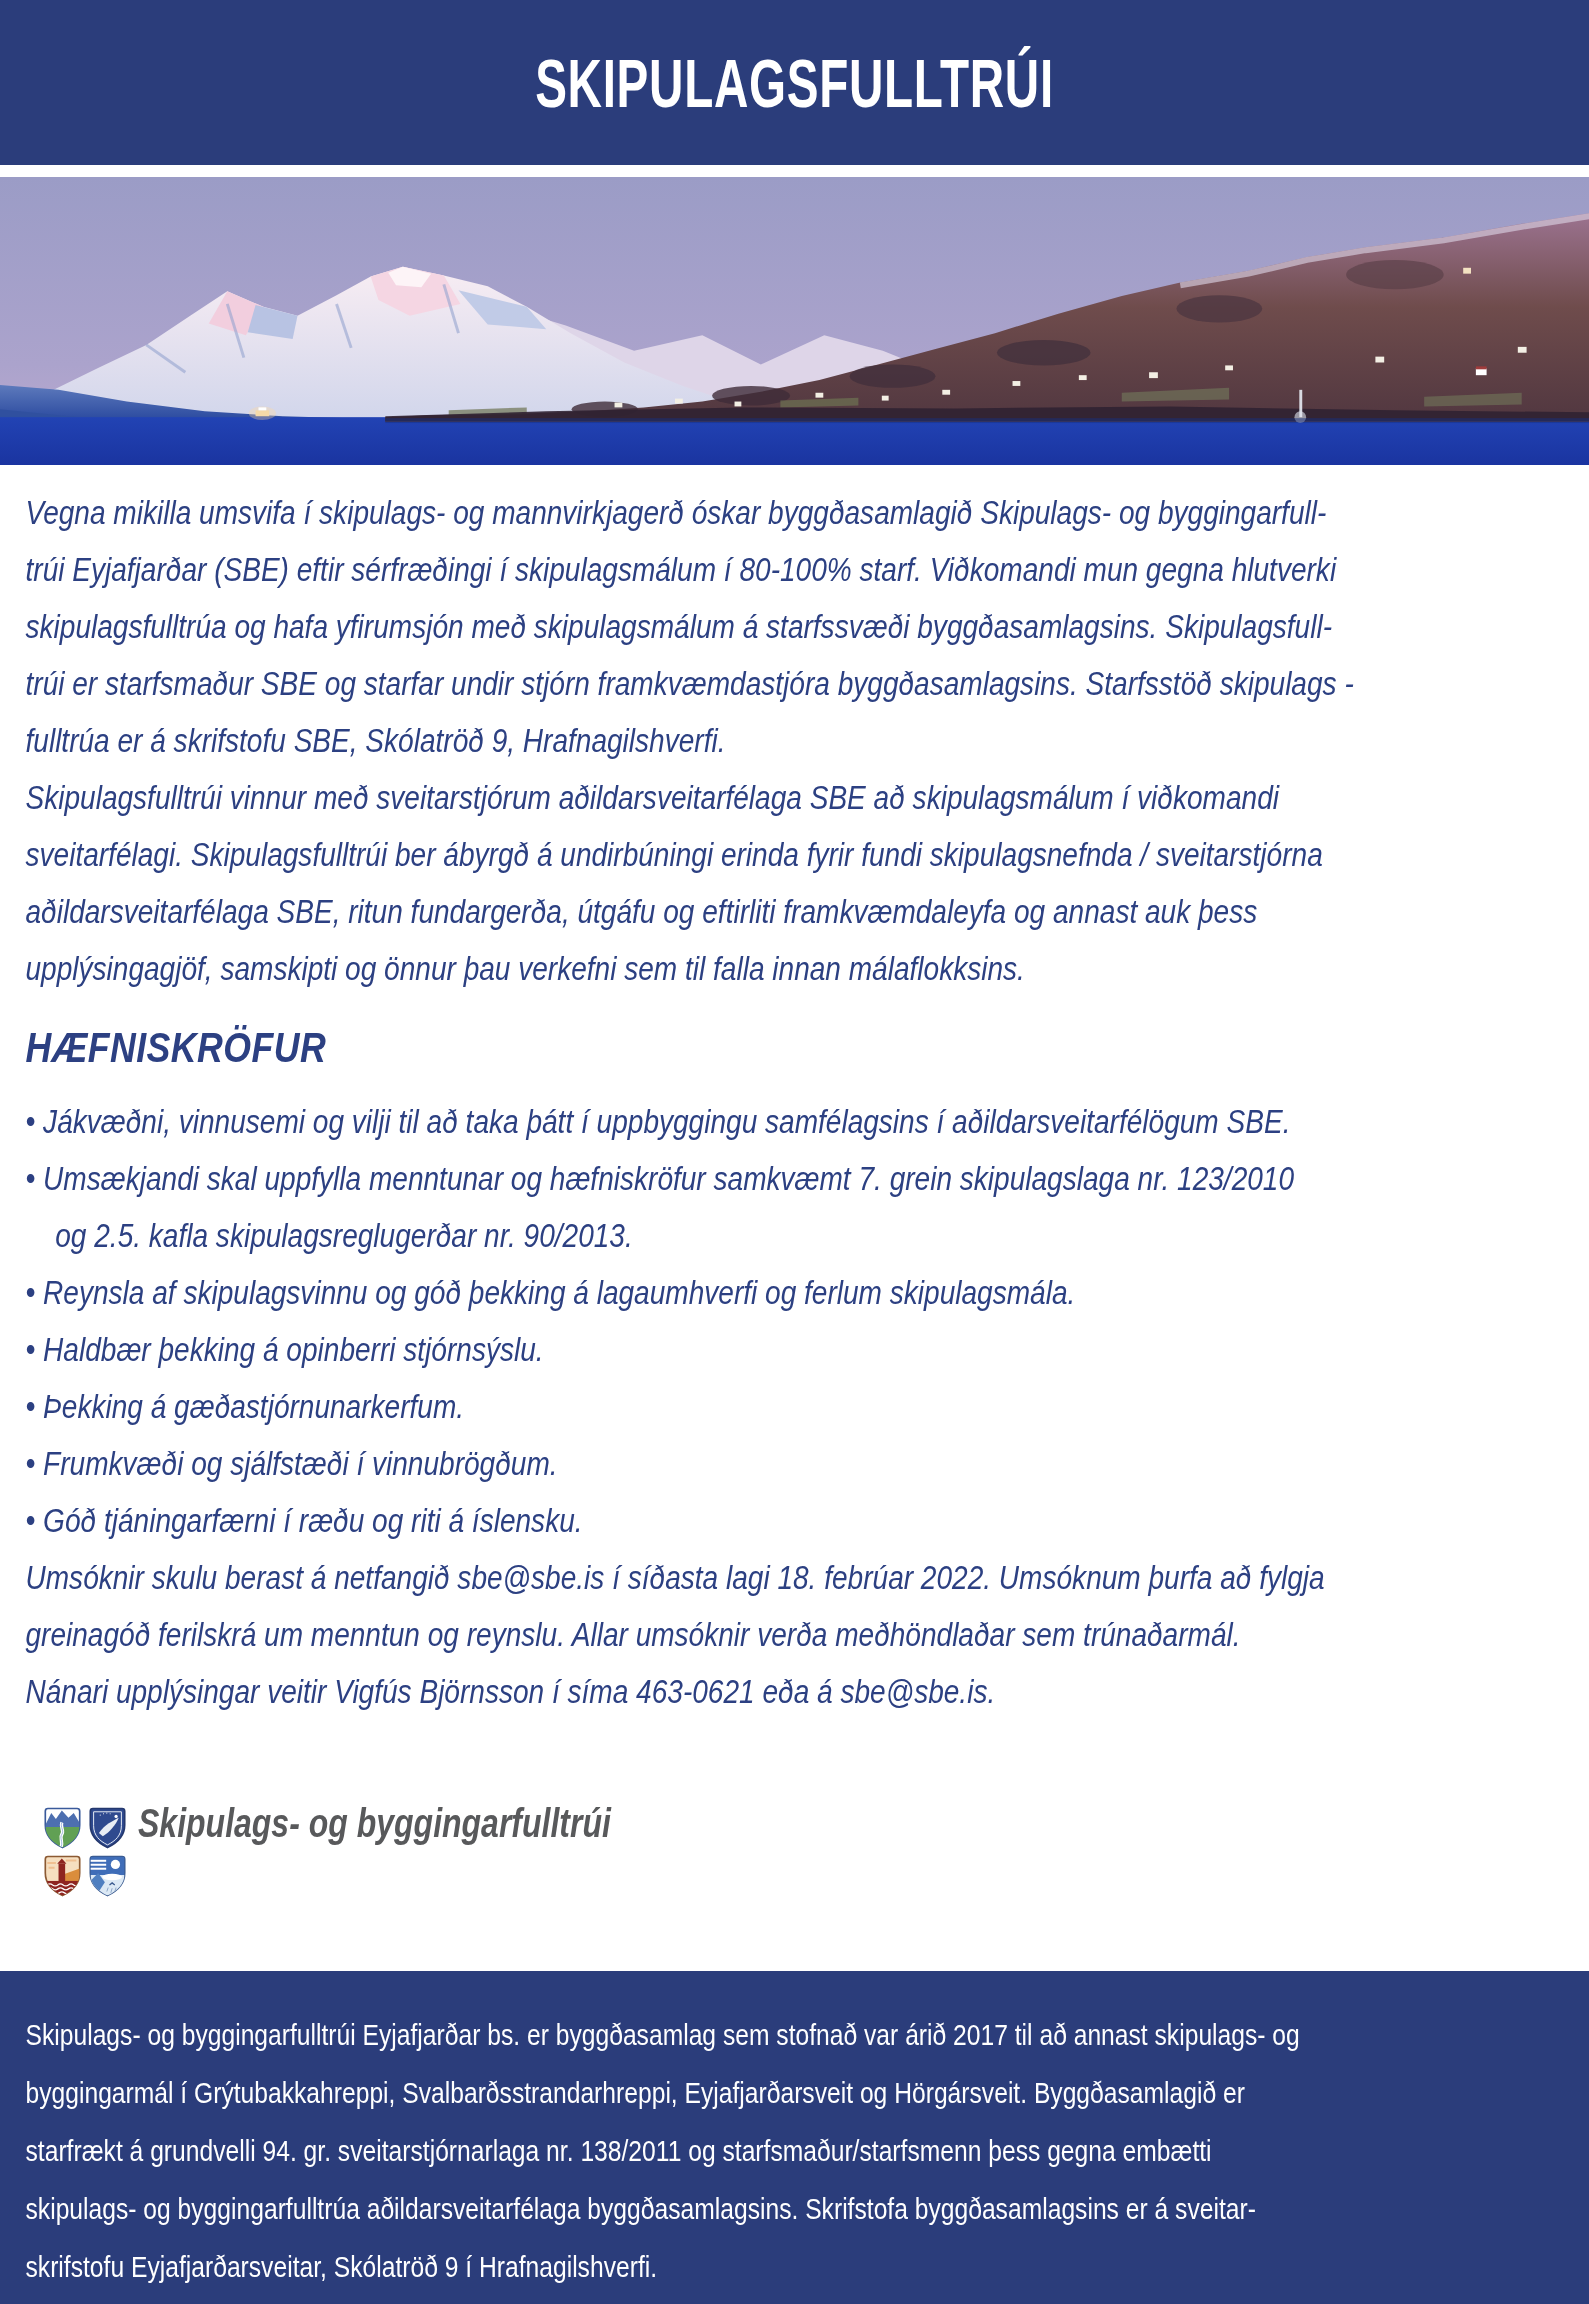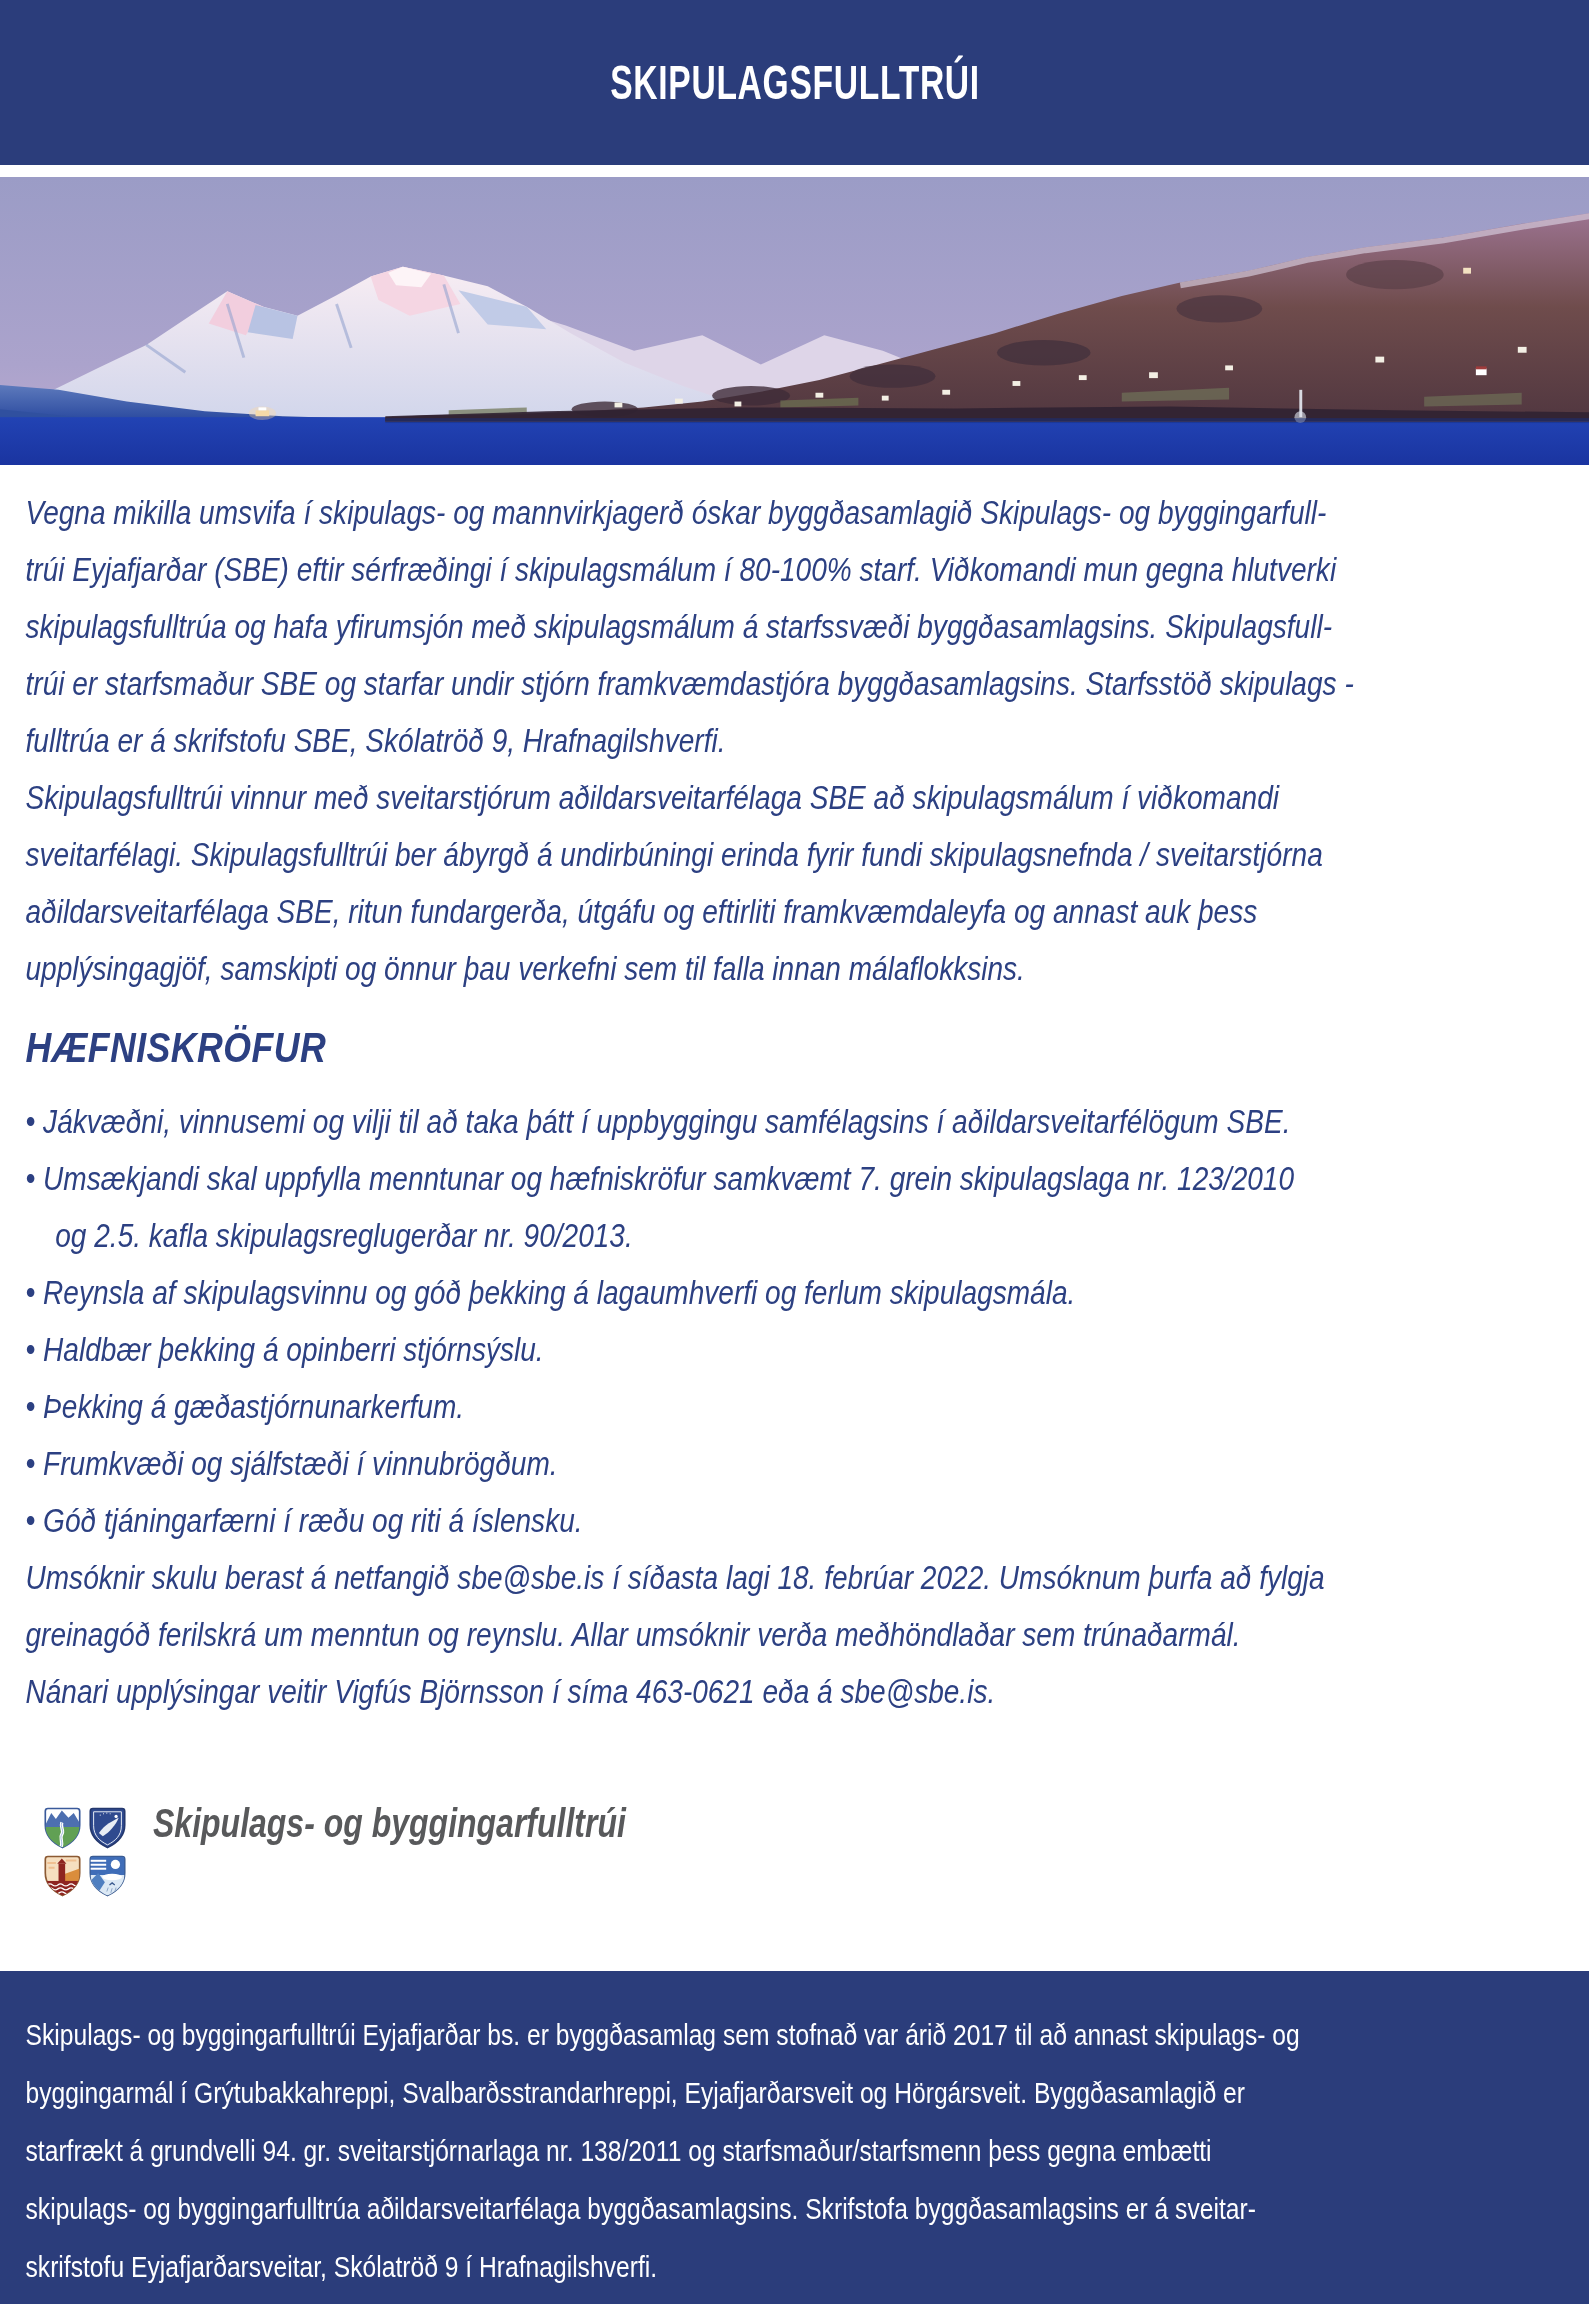--- a/index.html
+++ b/index.html
@@ -1,42 +1,42 @@
 <!DOCTYPE html>
 <html><head>
 <meta charset="utf-8">
 <style>
   html,body{margin:0;padding:0;background:#ffffff;}
   .page{position:relative;width:1590px;height:2305px;background:#ffffff;overflow:hidden;
         font-family:"Liberation Sans",sans-serif;}
 
   
   .banner{height:165px;background:#2b3d7b;display:flex;align-items:center;justify-content:center;}
-  .banner h1{margin:4px;color:#ffffff;font-size:48px;font-weight:bold;line-height:1;}
+  .banner h1{margin:4px;color:#ffffff;font-size:68px;font-weight:bold;line-height:1;}
   .squeeze-title{display:inline-block;transform:scaleX(0.70);transform-origin:center center;white-space:nowrap;letter-spacing:1px;}
 
   
   .photo{margin-top:11.7px;height:288px;width:1590px;}
   .photo svg{display:block;width:1590px;height:288px;}
 
   
   main{height:1506px;overflow:hidden;font-style:italic;}
   .condense{width:1871px;transform:scaleX(0.85);transform-origin:0 0;
             box-sizing:border-box;padding:19.5px 44px 0 30px;
             color:#2c4082;font-size:33px;line-height:57px;}
   .condense p{margin:0;white-space:pre-line;}
   .condense h2{font-size:42px;font-weight:bold;line-height:47px;margin:27px 0 21.5px 0;color:#2c4082;letter-spacing:0.5px;}
   .bullet-item{white-space:pre-line;padding-left:35px;text-indent:-35px;}
   .closing{margin-top:47px;}
 
   
   .logo-row{display:flex;align-items:flex-start;margin:85px 0 0 42px;}
   .shields{display:grid;grid-template-columns:41px 41px;grid-auto-rows:44px;gap:3.9px;}
   .shields svg{display:block;width:41px;height:44px;}
-  .logo-text{margin-left:25px;color:#58595b;font-weight:bold;font-size:40px;line-height:49px;margin-top:-5.9px;}
+  .logo-text{margin-left:10px;color:#58595b;font-weight:bold;font-size:40px;line-height:49px;margin-top:-5.9px;}
   .squeeze-logo{display:inline-block;transform:scaleX(0.80);transform-origin:0 0;white-space:nowrap;}
 
   
   footer{height:335px;background:#2b3d7b;overflow:hidden;}
   .condense-footer{width:1871px;transform:scaleX(0.85);transform-origin:0 0;
                    box-sizing:border-box;padding:35px 44px 0 30px;
                    color:#ffffff;font-size:29px;line-height:58px;white-space:pre-line;}
 </style>
 </head>
 <body>

